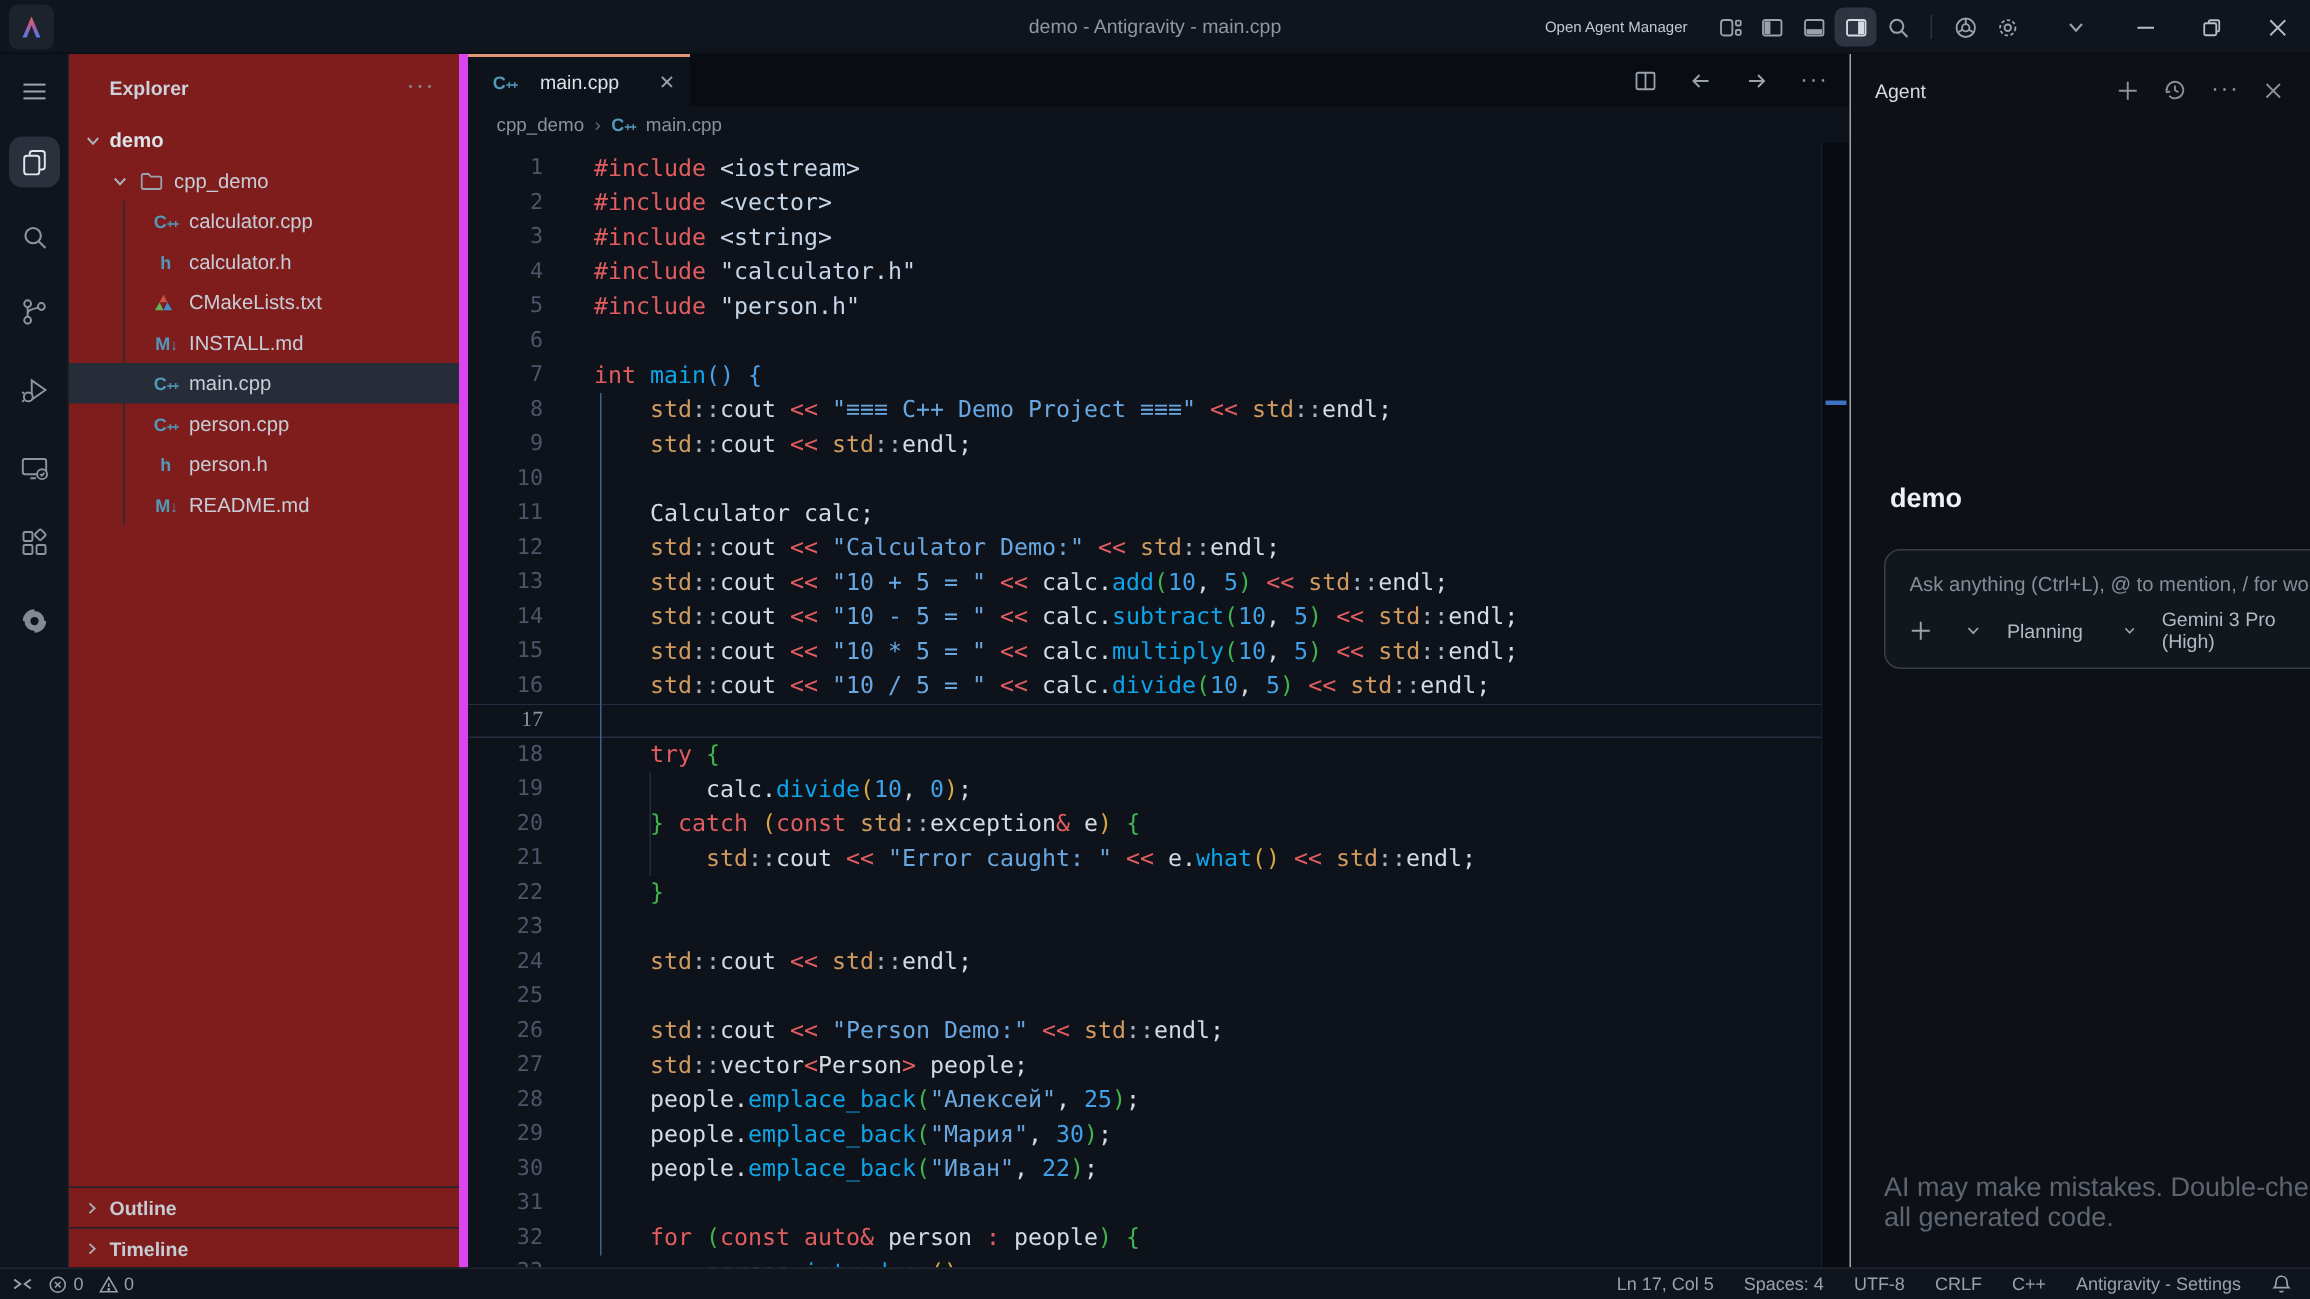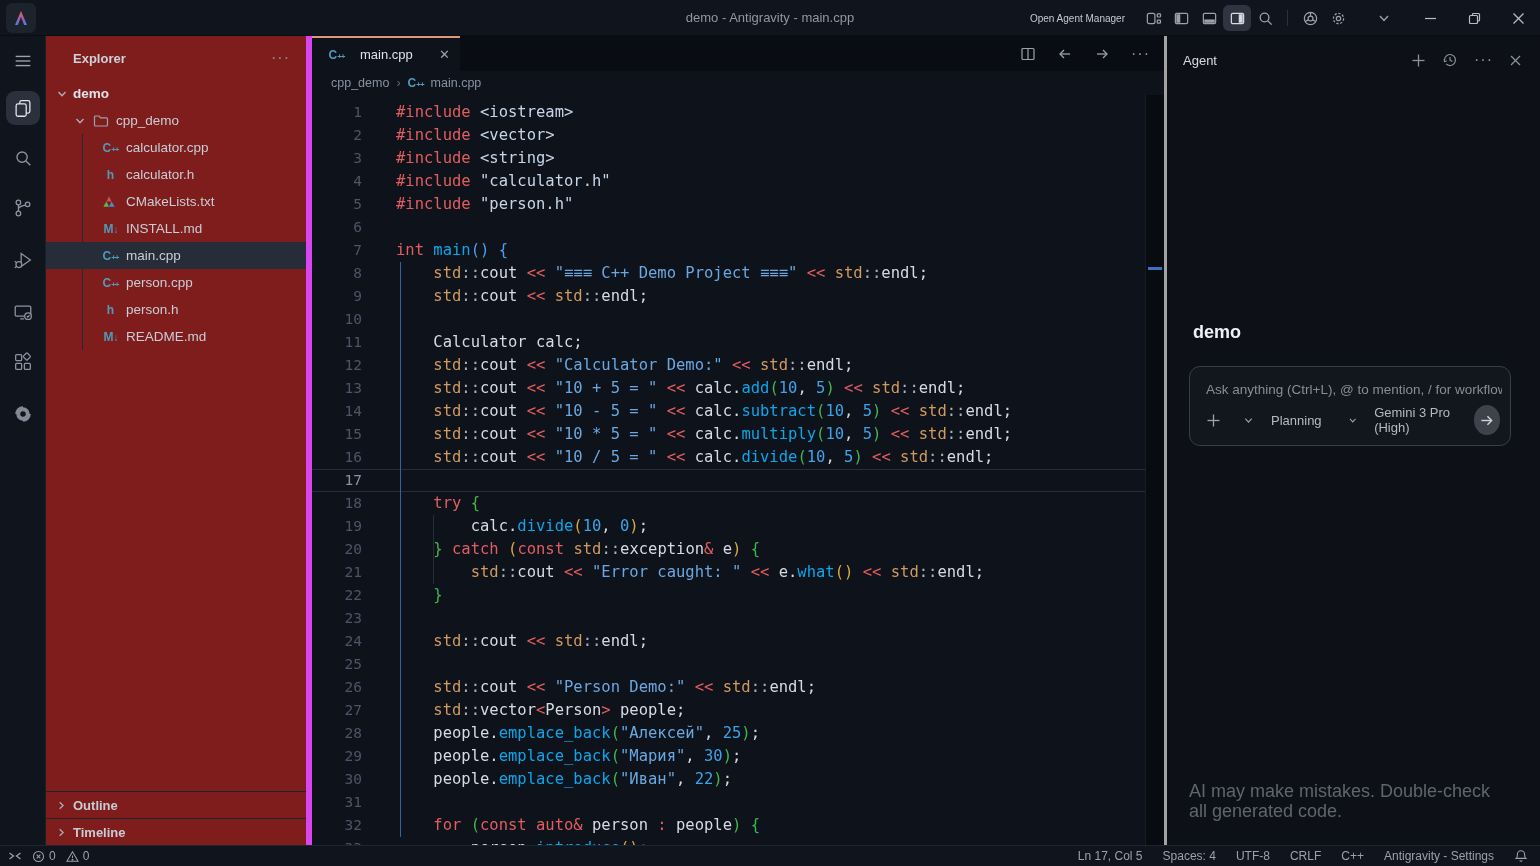--- a/index.html
+++ b/index.html
@@ -55,35 +55,35 @@
   .tab .lbl { font-size:13px; color:#dde1e8; flex:1; }
   .tab .x { color:#9aa2ac; font-size:13px; }
   .tab-actions { position:absolute; right:14px; top:0; height:35px; display:flex; align-items:center; gap:21px; }
   .crumbs { height:24px; display:flex; align-items:center; padding-left:19px; gap:7px; font-size:12.5px; color:#8792a0; flex:none; }
   .crumbs .sep { color:#626b78; }
   .code { flex:1; position:relative; overflow:hidden; font-family:"DejaVu Sans Mono", monospace; }
   #code-lines { padding-top:6px; }
   .cl { height:23px; line-height:23px; display:flex; font-size:15.5px; }
   .cl.active { box-shadow: inset 0 1px 0 #242e40, inset 0 -1px 0 #242e40; }
   .ln { flex:none; width:50px; text-align:right; color:#4b5568; font-size:14.5px; }
-  .cl.active .ln { color:#8a93a5; }
+  .cl.active .ln { color:#8a93a5;font-family:Liberation Serif, serif; }
   .ct { padding-left:34px; white-space:pre; color:#d6dbe3; }
   .tk-kw { color:#e25d60; } .tk-op { color:#e25d60; }
   .tk-ns { color:#d19a5e; } .tk-pu { color:#a9b2c0; }
   .tk-df { color:#d6dbe3; } .tk-str { color:#69a7e0; }
   .tk-inc { color:#c6d5e8; } .tk-num { color:#3fa2e8; }
   .tk-fn { color:#0ea5e9; }
   .tk-b1 { color:#4aa0e8; } .tk-b2 { color:#42b64e; } .tk-b3 { color:#d9a942; }
   .guide-active { position:absolute; left:88px; top:167px; width:1px; height:575px; background:#35639c; }
   .guide-try { position:absolute; left:121px; top:420px; width:1px; height:69px; background:#252d3b; }
   .ruler { position:absolute; right:0; top:0; bottom:0; width:19px; background:#080b10; border-left:1px solid #161c26; }
   .ruler .mark { position:absolute; left:2px; right:2px; top:172px; height:3px; background:#3c70c0; }
 
   
-  .agent { width:376px; background:#0d1117; border-left:3px solid #a3a3a3; position:relative; }
+  .agent { width:307px; background:#0d1117; border-left:1px solid #a3a3a3; position:relative; }
   .ag-header { height:48px; display:flex; align-items:center; padding:0 18px 0 16px; }
   .ag-header .t { font-size:13px; color:#d8dce2; flex:1; }
   .ag-icons { display:flex; align-items:center; gap:16px; }
   .ag-title { position:absolute; top:286px; left:26px; font-size:18px; font-weight:bold; color:#eef1f5; }
   .ag-input { position:absolute; top:330px; left:22px; width:322px; height:80px; background:#12161d;
     border:1px solid #373e48; border-radius:11px; }
   .ag-ph { position:absolute; top:15px; left:16px; right:8px; font-size:13.5px; color:#868d98; white-space:nowrap; overflow:hidden; }
   .ag-controls { position:absolute; bottom:10px; left:16px; right:10px; display:flex; align-items:center; font-size:13px; color:#b3bac4; }
   .ag-dd { display:flex; align-items:center; gap:17px; }
   .send { width:30px; height:30px; border-radius:50%; background:#3e434b; display:flex; align-items:center; justify-content:center; margin-left:auto; }

